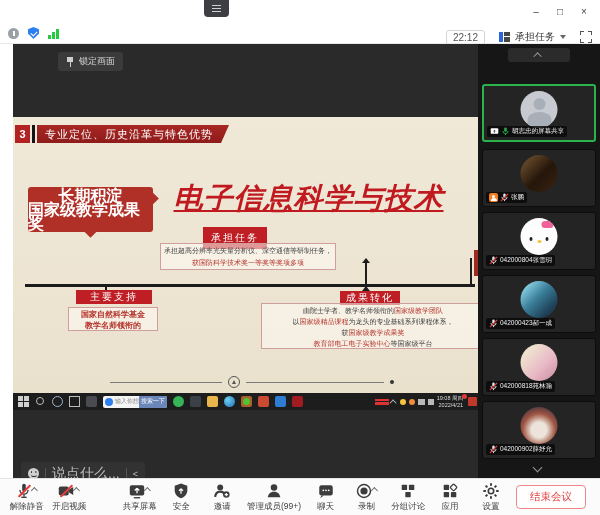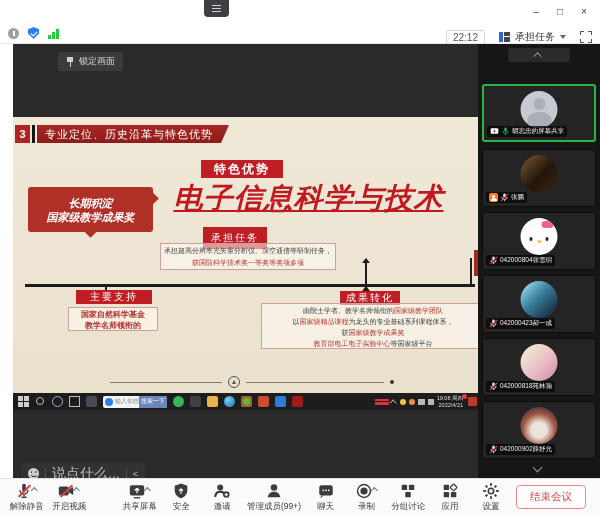--- a/index.html
+++ b/index.html
@@ -55,21 +55,21 @@
   .hdr-bar { position:absolute; left:19px; top:8px; width:3px; height:18px; background:#141414; }
   .hdr-banner { position:absolute; left:24px; top:8px; height:18px; padding:0 16px 0 8px;
     background:linear-gradient(180deg,#a82723,#8e1c1a); color:#fff; font-size:11px; display:flex; align-items:center;
     letter-spacing:1px; clip-path:polygon(0 0,100% 0,calc(100% - 8px) 100%,0 100%); }
   .badge { position:absolute; background:#bf1e24; color:#fff; display:flex; align-items:center; justify-content:center; letter-spacing:2px; }
   .feature-badge { left:188px; top:43px; width:82px; height:18px; font-size:12px; font-weight:bold; }
   .task-badge { left:190px; top:110px; width:64px; height:22px; font-size:10px; }
   .support-badge { left:63px; top:173px; width:76px; height:14px; font-size:10px; }
   .result-badge { left:327px; top:174px; width:60px; height:14px; font-size:10px; }
   .bubble { position:absolute; left:15px; top:70px; width:125px; height:45px; background:#b03028; border-radius:3px;
-    color:#fff; font-size:11px; font-weight:bold; display:flex; flex-direction:column; align-items:center; justify-content:center; line-height:14px;font-style:italic; }
+    color:#fff; font-size:16px; font-weight:bold; display:flex; flex-direction:column; align-items:center; justify-content:center; line-height:14px; }
   .bubble::after { content:""; position:absolute; left:58px; bottom:-4px; width:9px; height:9px; background:#b03028; transform:rotate(45deg); }
   .bubble::before { content:""; position:absolute; right:-4px; top:7px; width:9px; height:9px; background:#b03028; transform:rotate(45deg); }
   .main-title { position:absolute; left:138px; top:62px; width:315px; text-align:center; color:#c11920;
     font-family:"DejaVu Serif", serif; font-style:italic; font-weight:bold; font-size:29px; letter-spacing:1px; white-space:nowrap;text-decoration:underline; }
   .rbox { position:absolute; border:1px solid #cf9f9f; background:rgba(255,252,246,.55); text-align:center; }
   .task-box { left:147px; top:126px; width:176px; height:27px; font-size:7px; line-height:12px; color:#3f3f3f; padding-top:1px; }
   .support-box { left:55px; top:190px; width:90px; height:24px; font-size:8px; line-height:11px; color:#b5342c; font-weight:bold; padding-top:1px; }
   .result-box { left:248px; top:186px; width:224px; height:46px; font-size:7px; line-height:11px; color:#3f3f3f; padding-top:1px; }
   .red-t { color:#b5342c; }
   .tl-h { position:absolute; left:12px; top:167px; width:450px; height:2.5px; background:#1c1c1c; }
@@ -211,21 +211,20 @@
     <div class="lock-btn">
       <span class="pin-ico"></span>
       <span>锁定画面</span>
     </div>
 
     <div class="slide">
       <div class="pg-num">3</div>
       <div class="hdr-bar"></div>
       <div class="hdr-banner">专业定位、历史沿革与特色优势</div>
 
-      <div class="badge feature-badge">特色优势</div>
 
       <div class="bubble">
         <span>长期积淀</span>
         <span>国家级教学成果奖</span>
       </div>
 
       <div class="main-title">电子信息科学与技术</div>
 
       <div class="badge task-badge">承担任务</div>
       <div class="rbox task-box">

